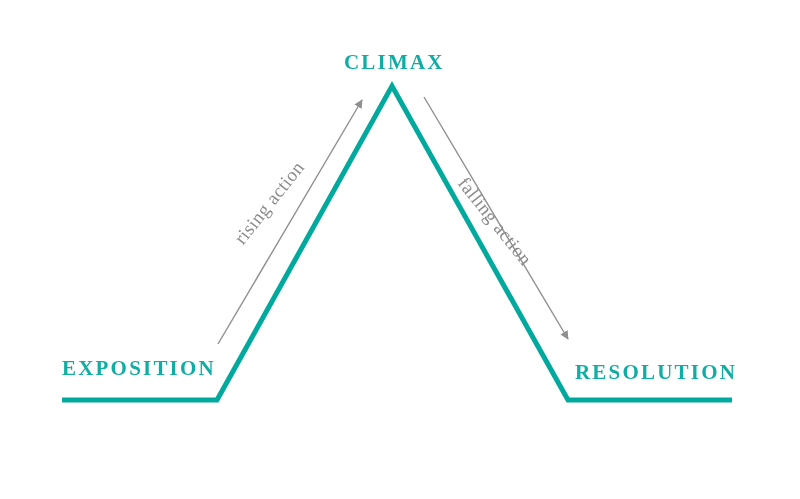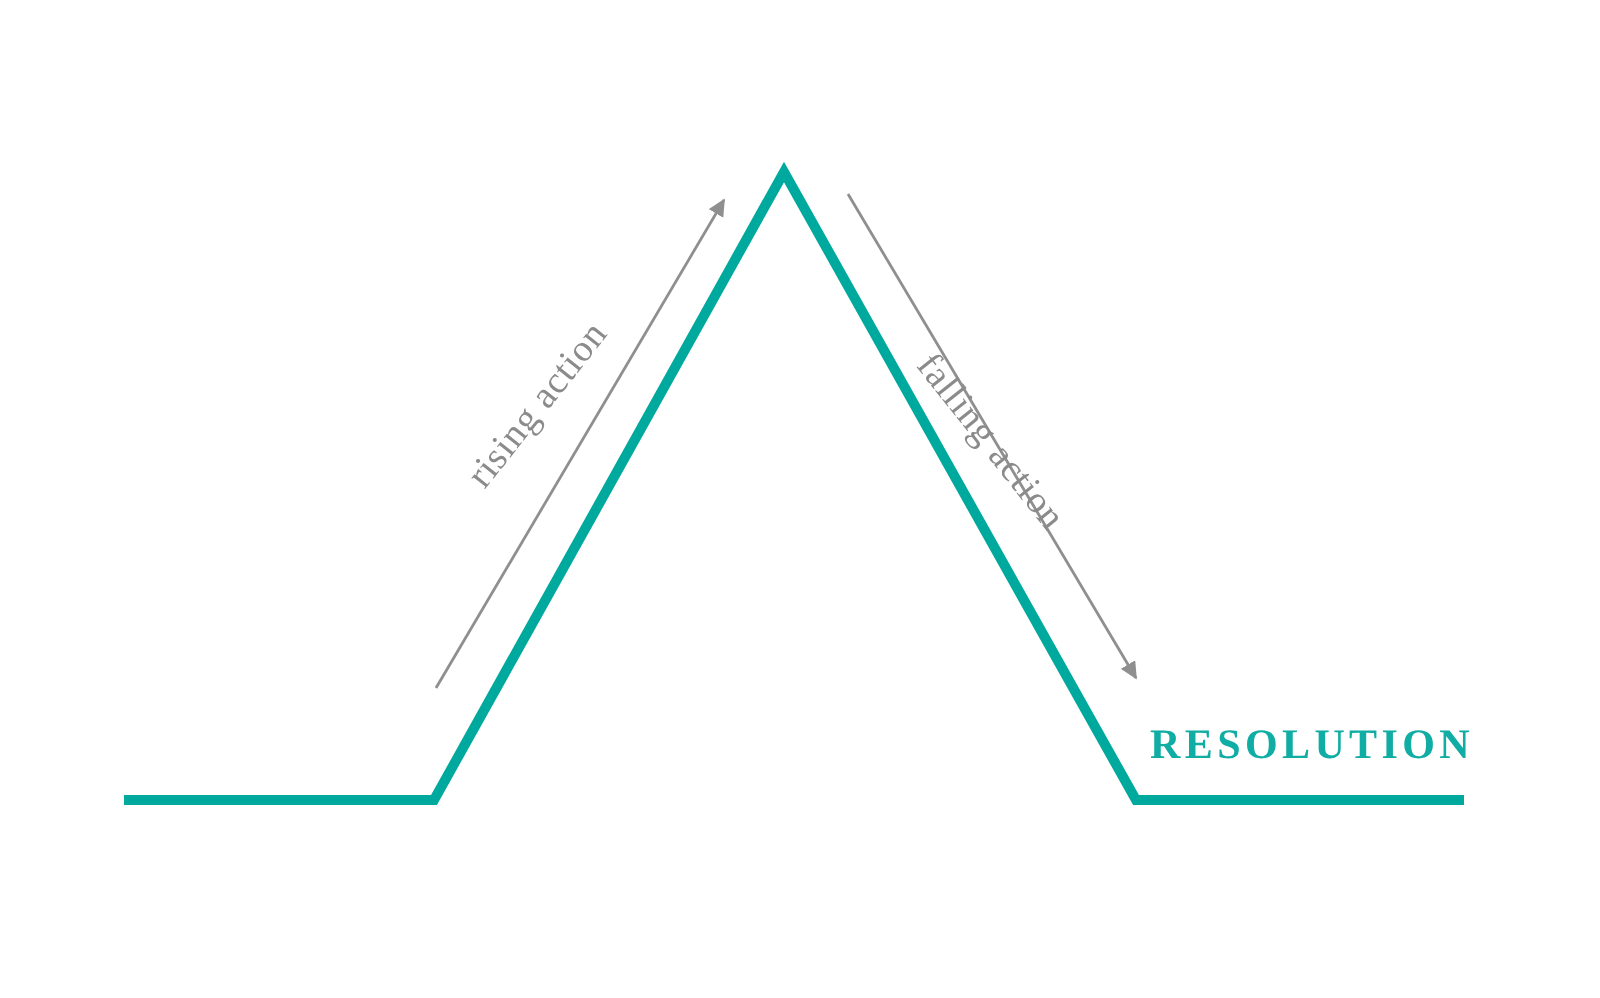--- a/index.html
+++ b/index.html
@@ -81,21 +81,23 @@
       </marker>
     </defs>
 
     <polyline points="62,400 217,400 392,86 568,400 732,400" fill="none" stroke="#00a99d" stroke-width="5" stroke-linecap="butt" stroke-linejoin="miter"></polyline>
 
     <line x1="218" y1="344" x2="362" y2="100" stroke="#8f8f8f" stroke-width="1.4" marker-end="url(#arrowhead-gray)"></line>
 
     <line x1="424" y1="97" x2="568" y2="339" stroke="#8f8f8f" stroke-width="1.4" marker-end="url(#arrowhead-gray)"></line>
   </svg>
 
+  <div class="stage-label" id="label-climax">CLIMAX</div>
 
+  <div class="stage-label" id="label-exposition">EXPOSITION</div>
 
   <div class="stage-label" id="label-resolution">RESOLUTION</div>
 
   <div class="action-label" id="label-rising-action">rising action</div>
 
   <div class="action-label" id="label-falling-action">falling action</div>
 
 </div>
 
 </body></html>

